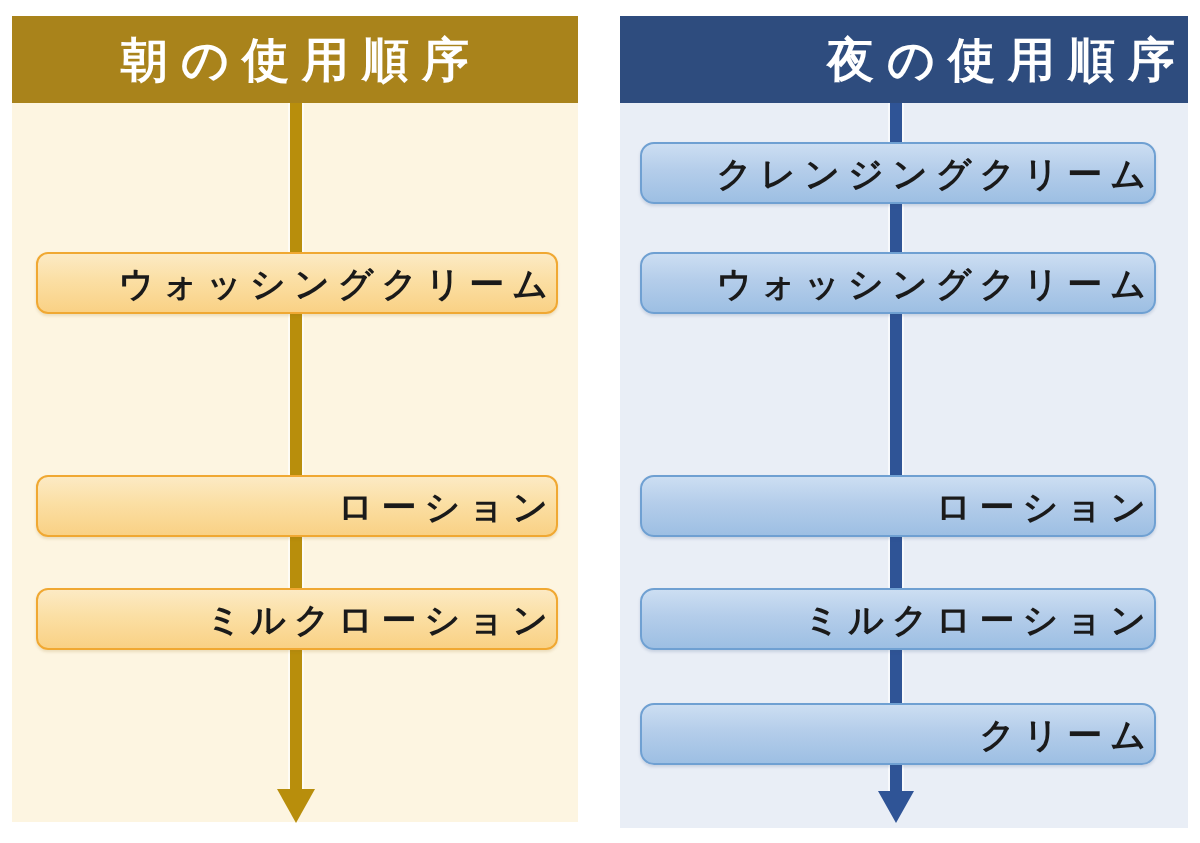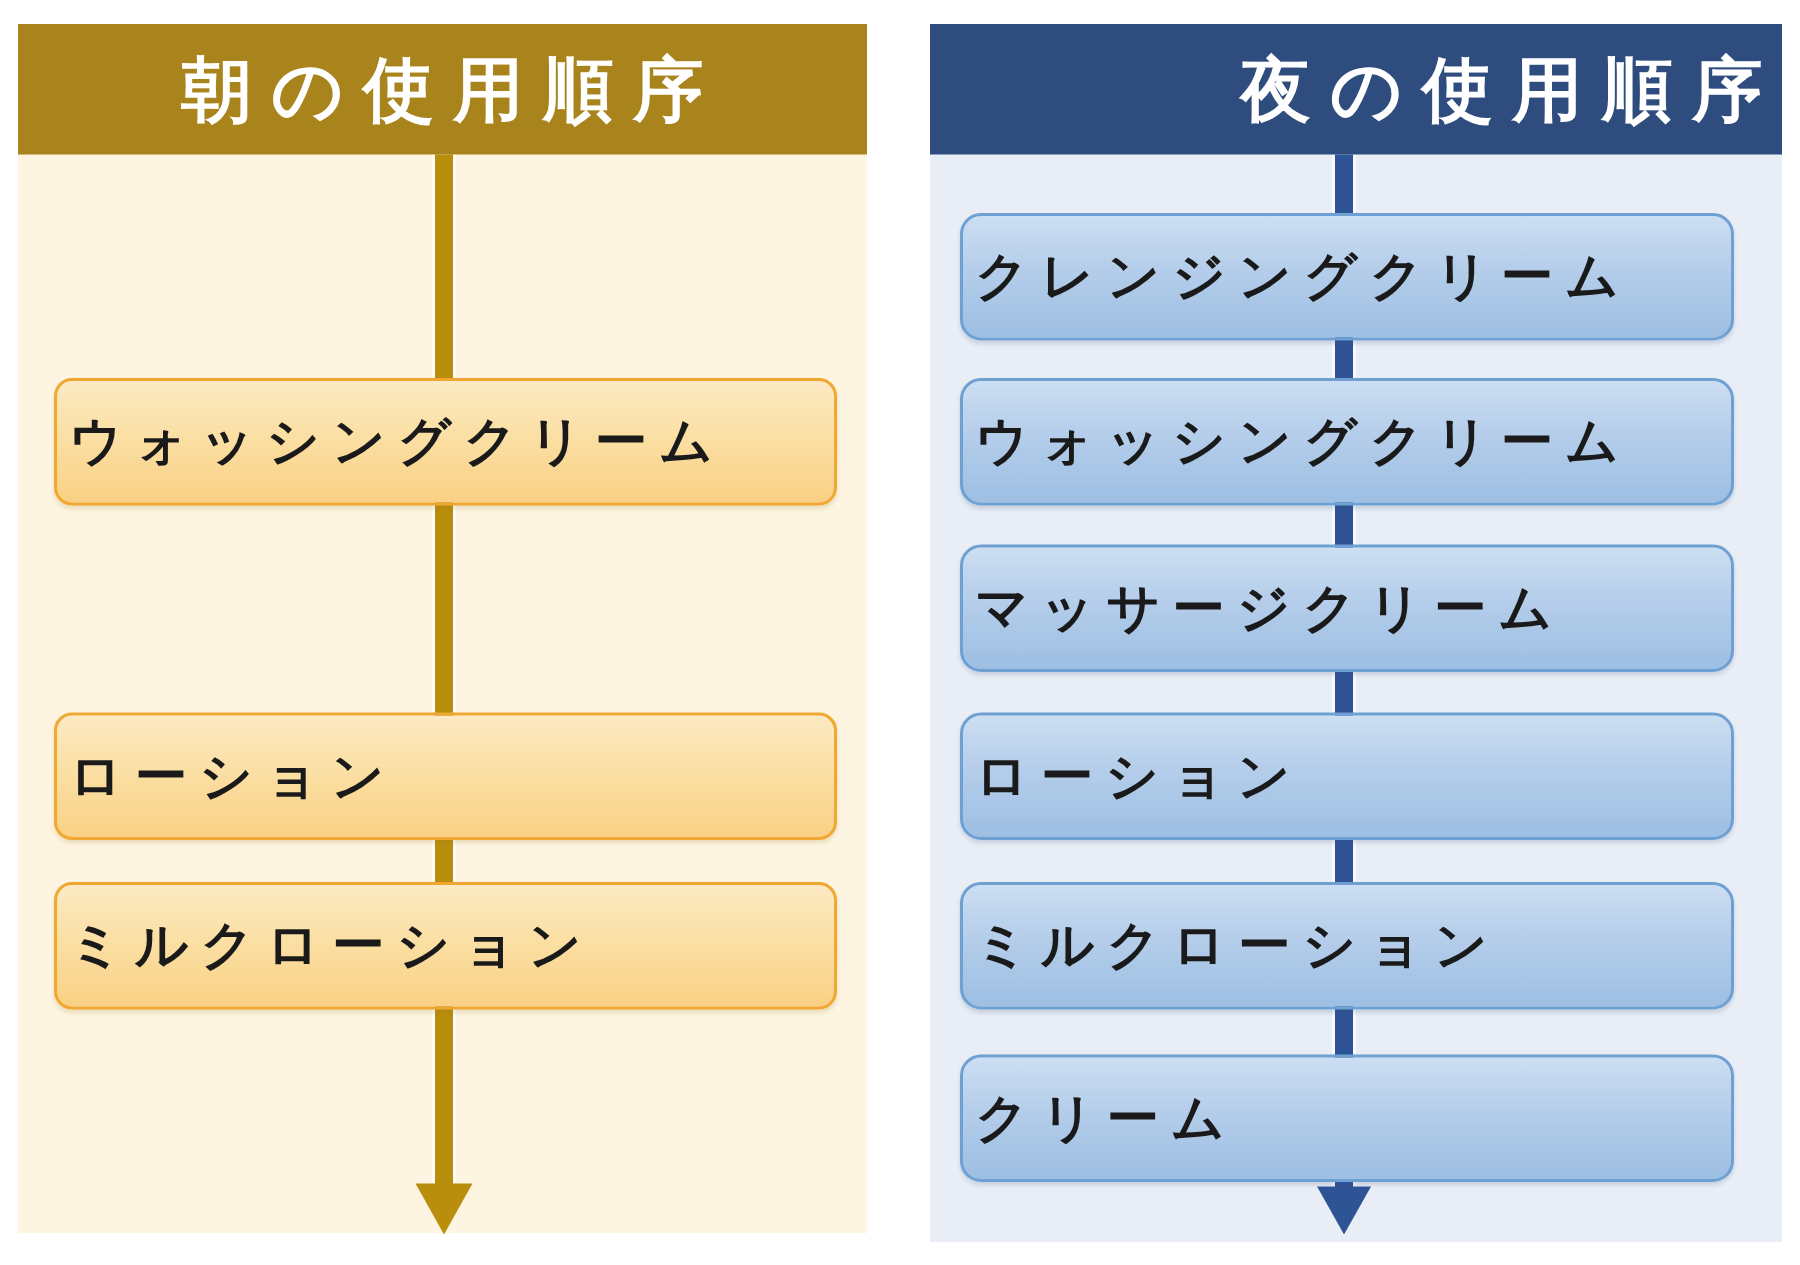--- a/index.html
+++ b/index.html
@@ -87,25 +87,25 @@
   }
   .night .arrowhead {
     left: 258px;
     top: 775px;
     border-left: 18px solid transparent;
     border-right: 18px solid transparent;
     border-top: 32px solid #2F5496;
   }
   .step-box {
     position: absolute;
-    height: 85px;
+    height: 62px;
     box-sizing: border-box;
     display: flex;
     align-items: center;
-    justify-content: flex-start;
+    justify-content: flex-end;
     z-index: 2;
   }
   .morning .step-box {
     left: 24px;
     width: 522px;
     background: linear-gradient(to bottom, #FCEAC4 0%, #FBDFA4 45%, #F9D185 100%);
     border: 2px solid #F0A832;
     border-radius: 12px;
     box-shadow: 0 2px 3px rgba(150, 110, 20, 0.18);
   }
@@ -158,23 +158,20 @@
 
     <div class="flow-line"></div>
     <div class="arrowhead"></div>
 
     <div class="step-box" style="top:126px">
       <span class="step-label">クレンジングクリーム</span>
     </div>
     <div class="step-box" style="top:236px">
       <span class="step-label">ウォッシングクリーム</span>
     </div>
-    <div class="step-box" style="top:347px">
-      <span class="step-label">マッサージクリーム</span>
-    </div>
     <div class="step-box" style="top:459px">
       <span class="step-label">ローション</span>
     </div>
     <div class="step-box" style="top:572px">
       <span class="step-label">ミルクローション</span>
     </div>
     <div class="step-box" style="top:687px">
       <span class="step-label">クリーム</span>
     </div>
   </section>

